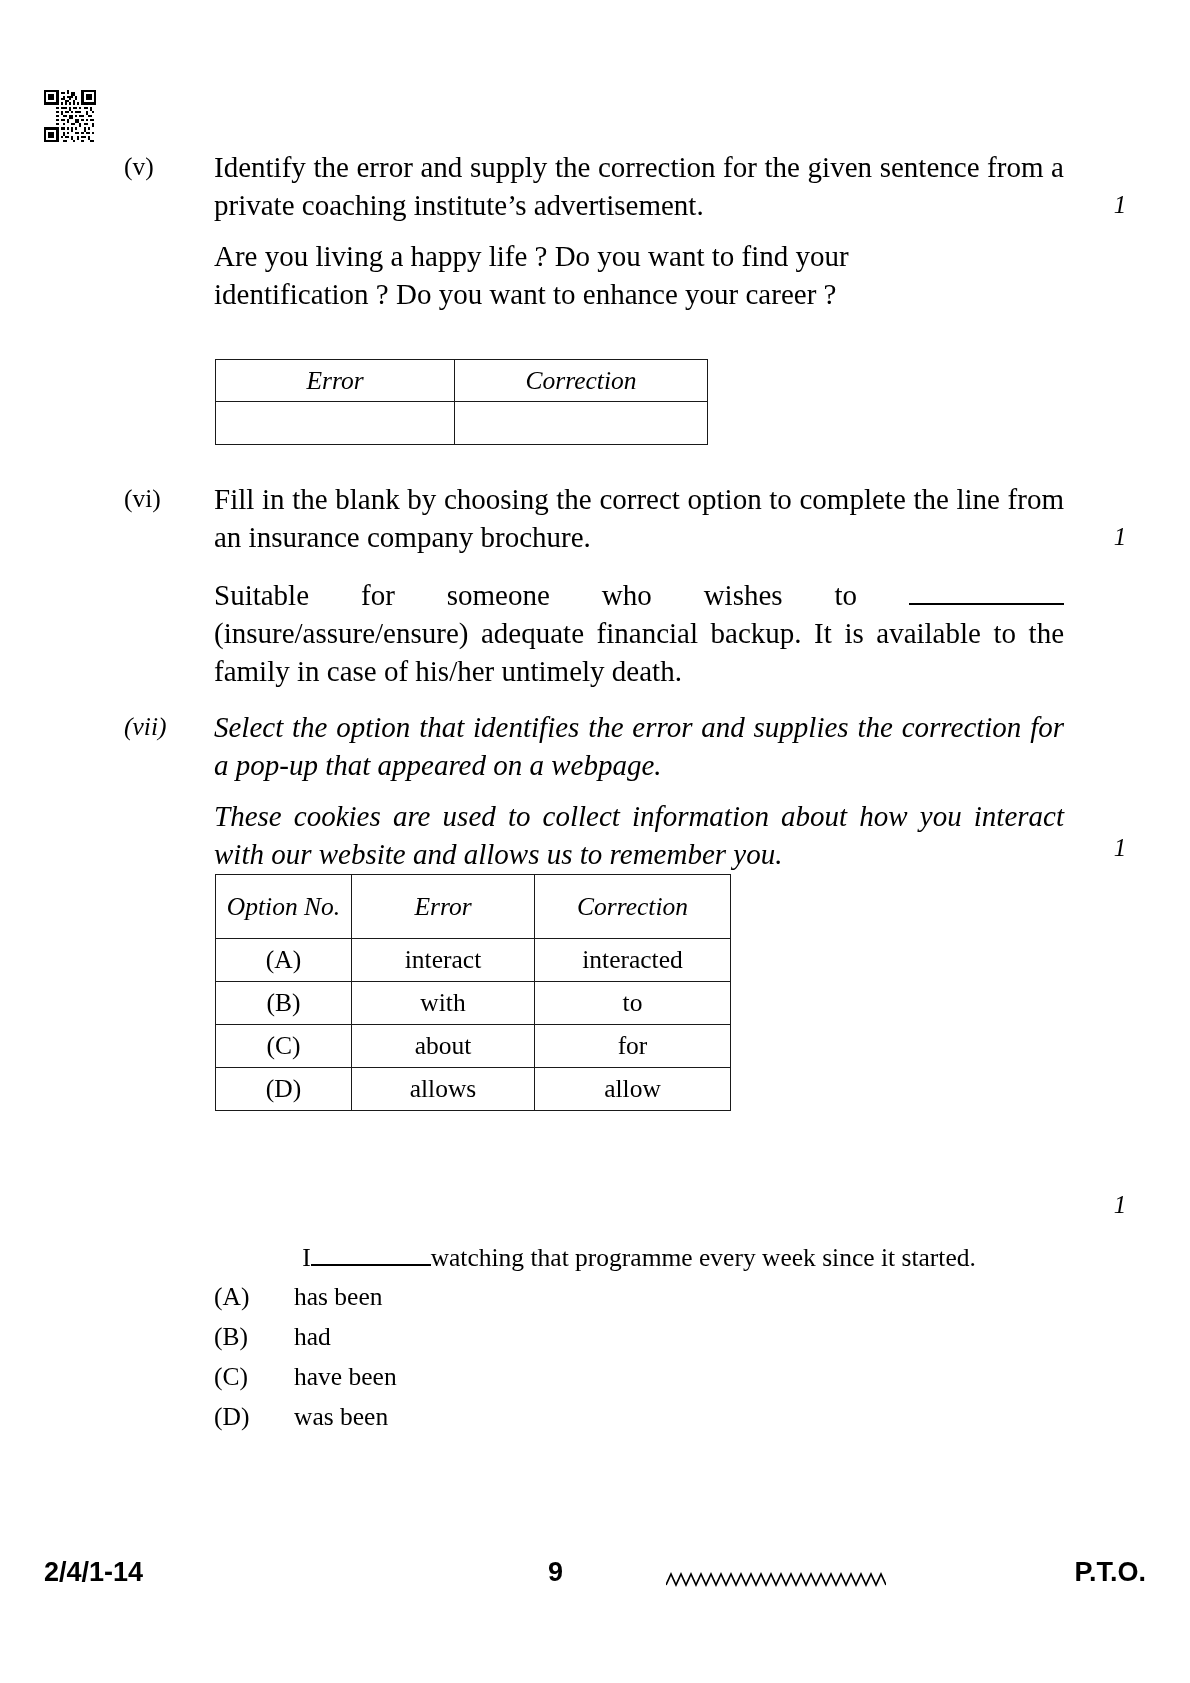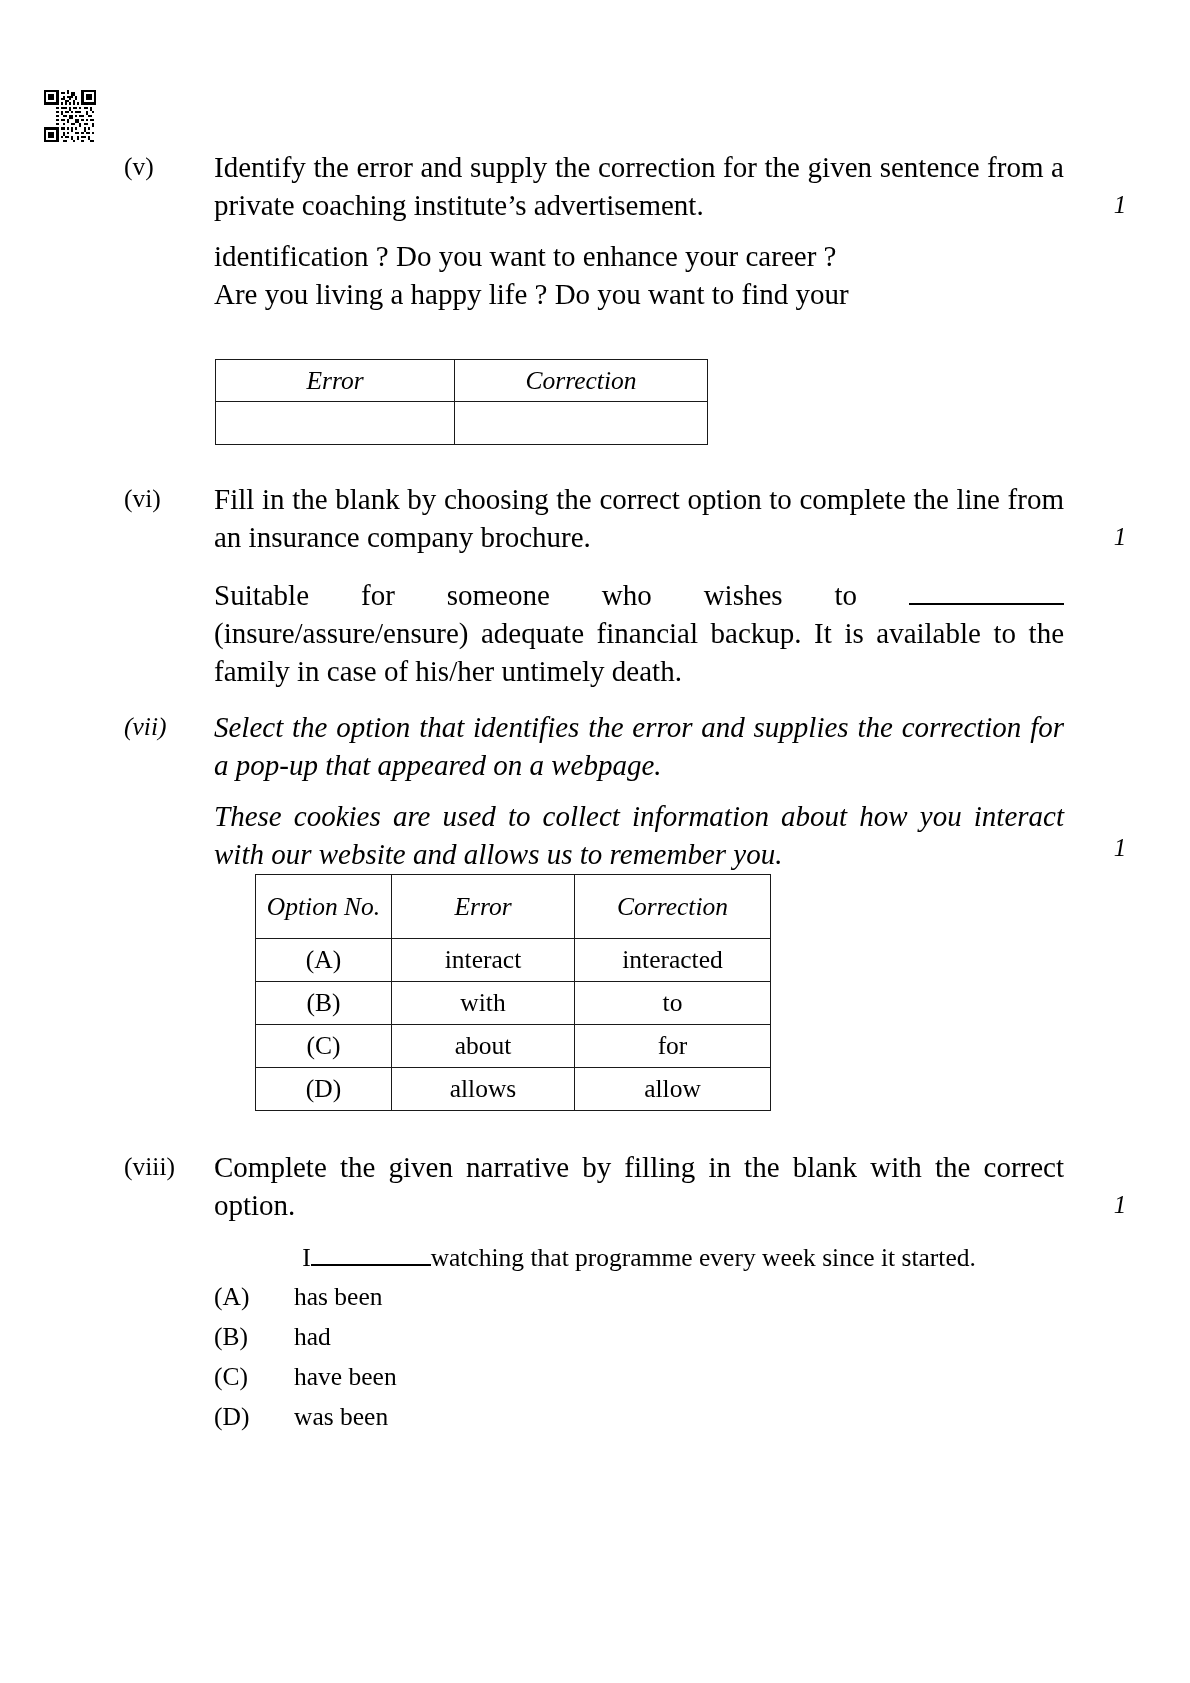--- a/index.html
+++ b/index.html
@@ -100,21 +100,20 @@
   .tbl-ec th, .tbl-ec td { height: 41px; }
   .tbl-ec .c1 { width: 238px; }
   .tbl-ec .c2 { width: 252px; }
   .tbl-ec td.empty { height: 42px; }
 
   
   .tbl-opt {
     position: absolute;
     left: 215px;
     top: 874px;
-    margin-left: 40px;
   }
   .tbl-opt th { height: 63px; }
   .tbl-opt td { height: 42px; }
   .tbl-opt .c1 { width: 135px; }
   .tbl-opt .c2 { width: 182px; }
   .tbl-opt .c3 { width: 195px; }
 
   
   .mcq {
     position: absolute;
@@ -251,22 +250,22 @@
           <rect x="22" y="24" width="2" height="1"></rect>
       </g>
     </svg>
   </div>
 
   <div class="qblock" style="top:148px;">
     <div class="qnum">(v)</div>
     <div class="qbody">
       <p class="para justify-all">Identify the error and supply the correction for the given sentence from a private coaching institute’s advertisement.</p>
       <div class="gap-sm"></div>
+      <p class="para justify-all">Are you living a happy life ? Do you want to find your</p>
       <p class="para">identification ? Do you want to enhance your career ?</p>
-      <p class="para justify-all">Are you living a happy life ? Do you want to find your</p>
     </div>
   </div>
   <div class="mark" style="left:1100px; top:186px;">1</div>
 
   <table class="exam tbl-ec">
     <tbody>
         <tr>
       <th class="c1">Error</th>
       <th class="c2">Correction</th>
     </tr>
@@ -324,26 +323,20 @@
       <td class="c3">for</td>
     </tr>
     <tr>
       <td class="c1">(D)</td>
       <td class="c2">allows</td>
       <td class="c3">allow</td>
     </tr>
   </tbody>
     </table>
 
-  <div class="qblock" style="top:1148px;">
-    <div class="qnum">(viii)</div>
-    <div class="qbody">
-      <p class="para justify-all">Complete the given narrative by filling in the blank with the correct option.</p>
-    </div>
-  </div>
   <div class="mark" style="left:1100px; top:1186px;">1</div>
 
   <div style="position:absolute; left:214px; top:1238px; width:850px; font-size:25.5px; line-height:40px;text-align:center;">
     <span>I</span><span class="blank b2"></span><span>watching that programme every week since it started.</span>
   </div>
 
   <div class="mcq" style="left:214px; top:1277px;">
     <div class="row">
       <span class="lab">(A)</span>
       <span class="txt">has been</span>
@@ -355,14 +348,24 @@
     <div class="row">
       <span class="lab">(C)</span>
       <span class="txt">have been</span>
     </div>
     <div class="row">
       <span class="lab">(D)</span>
       <span class="txt">was been</span>
     </div>
   </div>
 
+  <div class="footer">
+    <div class="f-left">2/4/1-14</div>
+    <div class="f-center">9</div>
+    <div class="f-squig">
+      <svg width="220" height="20" viewBox="0 0 220 20">
+        <polyline points="0,16 5,5 10,16 15,5 20,16 25,5 30,16 35,5 40,16 45,5 50,16 55,5 60,16 65,5 70,16 75,5 80,16 85,5 90,16 95,5 100,16 105,5 110,16 115,5 120,16 125,5 130,16 135,5 140,16 145,5 150,16 155,5 160,16 165,5 170,16 175,5 180,16 185,5 190,16 195,5 200,16 205,5 210,16 215,5 220,16" fill="none" stroke="#000000" stroke-width="1.7"></polyline>
+      </svg>
+    </div>
+    <div class="f-right">P.T.O.</div>
+  </div>
 
 </div>
 
 </body></html>

